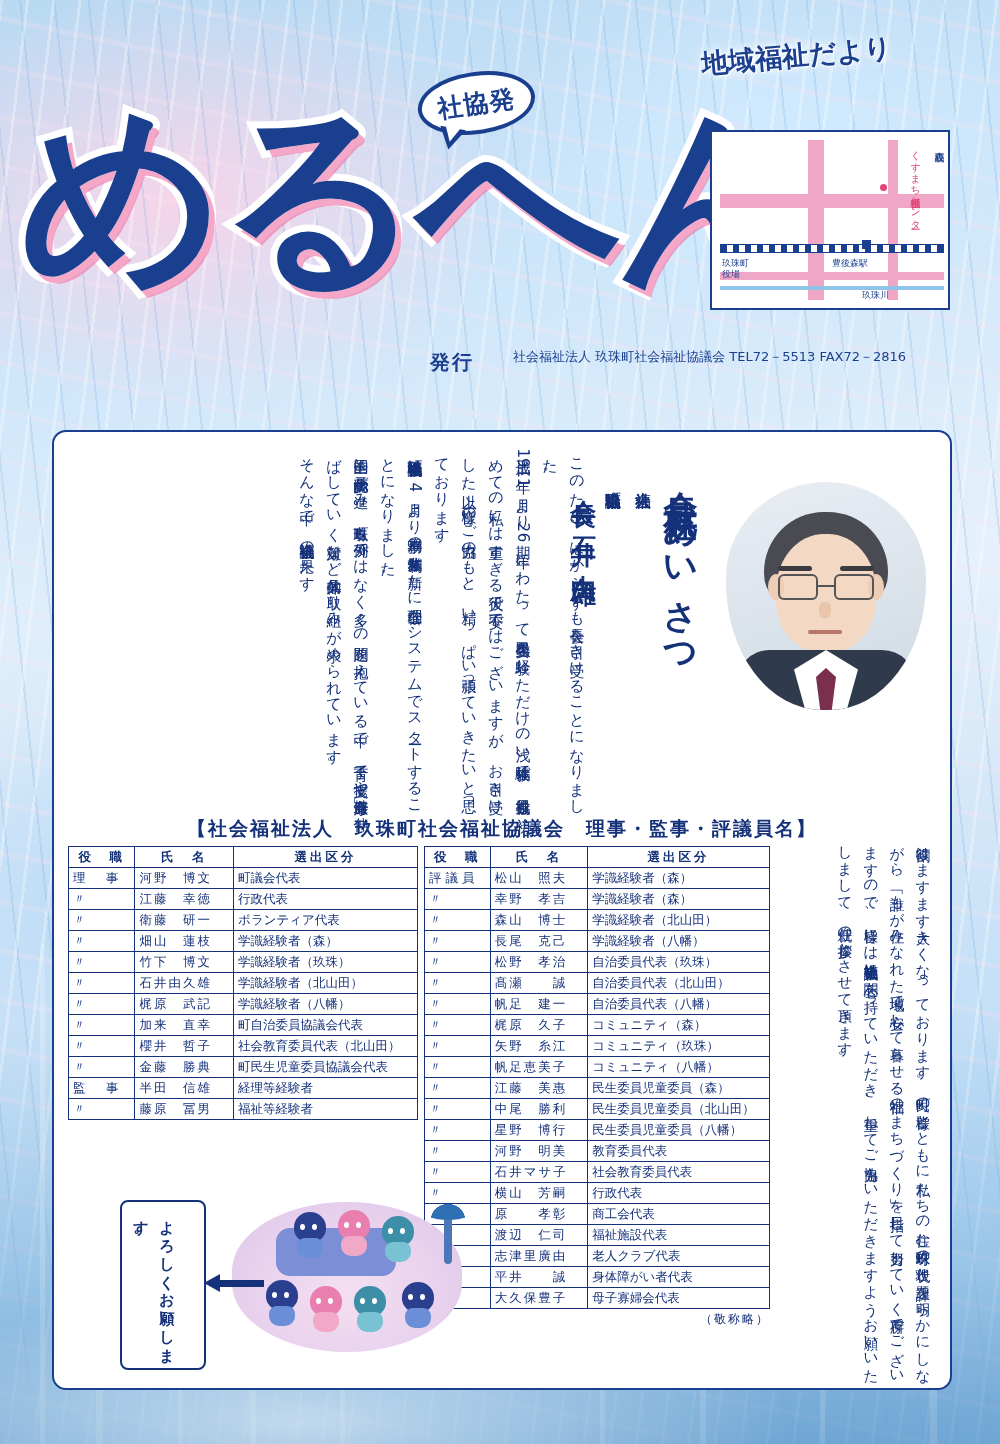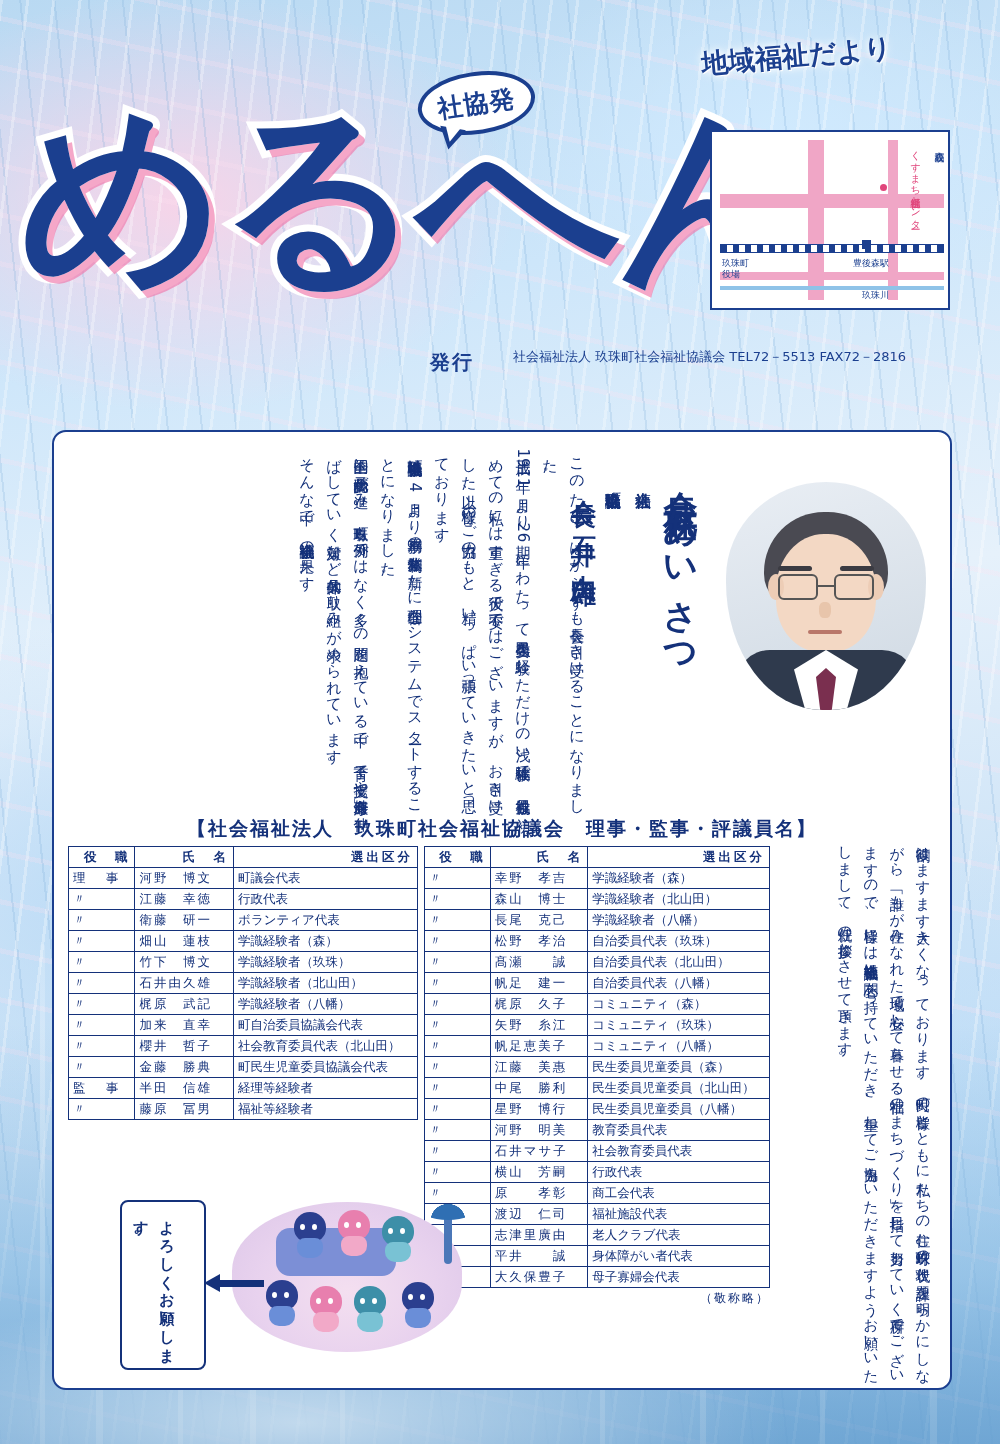--- a/index.html
+++ b/index.html
@@ -179,21 +179,21 @@
 
   
   #tables { display:flex; gap:6px; align-items:flex-start; }
   table.roster {
     border-collapse:collapse; font-size:12.5px; color:#14317a;
   }
   table.roster th, table.roster td {
     border:1px solid #14317a; padding:1px 4px; height:20px; line-height:18px;
     white-space:nowrap;
   }
-  table.roster th { font-weight:bold; text-align:right; letter-spacing:3px; }
+  table.roster th { font-weight:bold; text-align:center; letter-spacing:3px; }
   td.post { width:62px; letter-spacing:4px; }
   td.name { width:92px; letter-spacing:2px; }
   td.dist { width:160px; }
   table.left { width:350px; }
   table.right { width:346px; }
   .keishou { font-size:12px; color:#14317a; text-align:right; padding-top:2px; letter-spacing:2px;}
 
   
   #right-msg {
     position:absolute; right:14px; top:404px; width:196px; height:540px;
@@ -279,21 +279,21 @@
     <div class="road-h" style="left:8px; top:62px; width:224px; height:14px;"></div>
     <div class="road-h" style="left:8px; top:140px; width:224px; height:8px;"></div>
     <div class="rail"></div>
     <div class="river"></div>
     <div class="sta" style="left:150px; top:108px;"></div>
     <div class="dot" style="left:168px; top:52px;"></div>
     <div class="lbl vert" style="left:198px; top:12px; color:#e0457b;">くすまち総合福祉センター</div>
     <div class="lbl vert" style="left:222px; top:12px;">森高校</div>
     <div class="lbl" style="left:10px; top:126px; white-space:pre;">玖珠町
 役場</div>
-    <div class="lbl" style="left:120px; top:126px;margin-left:21px;">豊後森駅</div>
+    <div class="lbl" style="left:120px; top:126px;">豊後森駅</div>
     <div class="lbl" style="left:150px; top:158px;">玖珠川</div>
   </div>
 
   <div id="issuer">
     <div class="hakko">発行</div>
     <div class="lines">
       <div>社会福祉法人 玖珠町社会福祉協議会  TEL72－5513 FAX72－2816</div>
     </div>
   </div>
 </div>
@@ -419,20 +419,25 @@
     <div>
       <table class="roster right">
         <thead>
           <tr>
             <th>役　職</th>
             <th>氏　名</th>
             <th>選出区分</th>
           </tr>
         </thead>
         <tbody id="right-body">
+            <tr>
+              <td class="post">評議員</td>
+              <td class="name">松山　照夫</td>
+              <td class="dist">学識経験者（森）</td>
+            </tr>
             <tr>
               <td class="post">〃</td>
               <td class="name">幸野　孝吉</td>
               <td class="dist">学識経験者（森）</td>
             </tr>
             <tr>
               <td class="post">〃</td>
               <td class="name">森山　博士</td>
               <td class="dist">学識経験者（北山田）</td>
             </tr>

